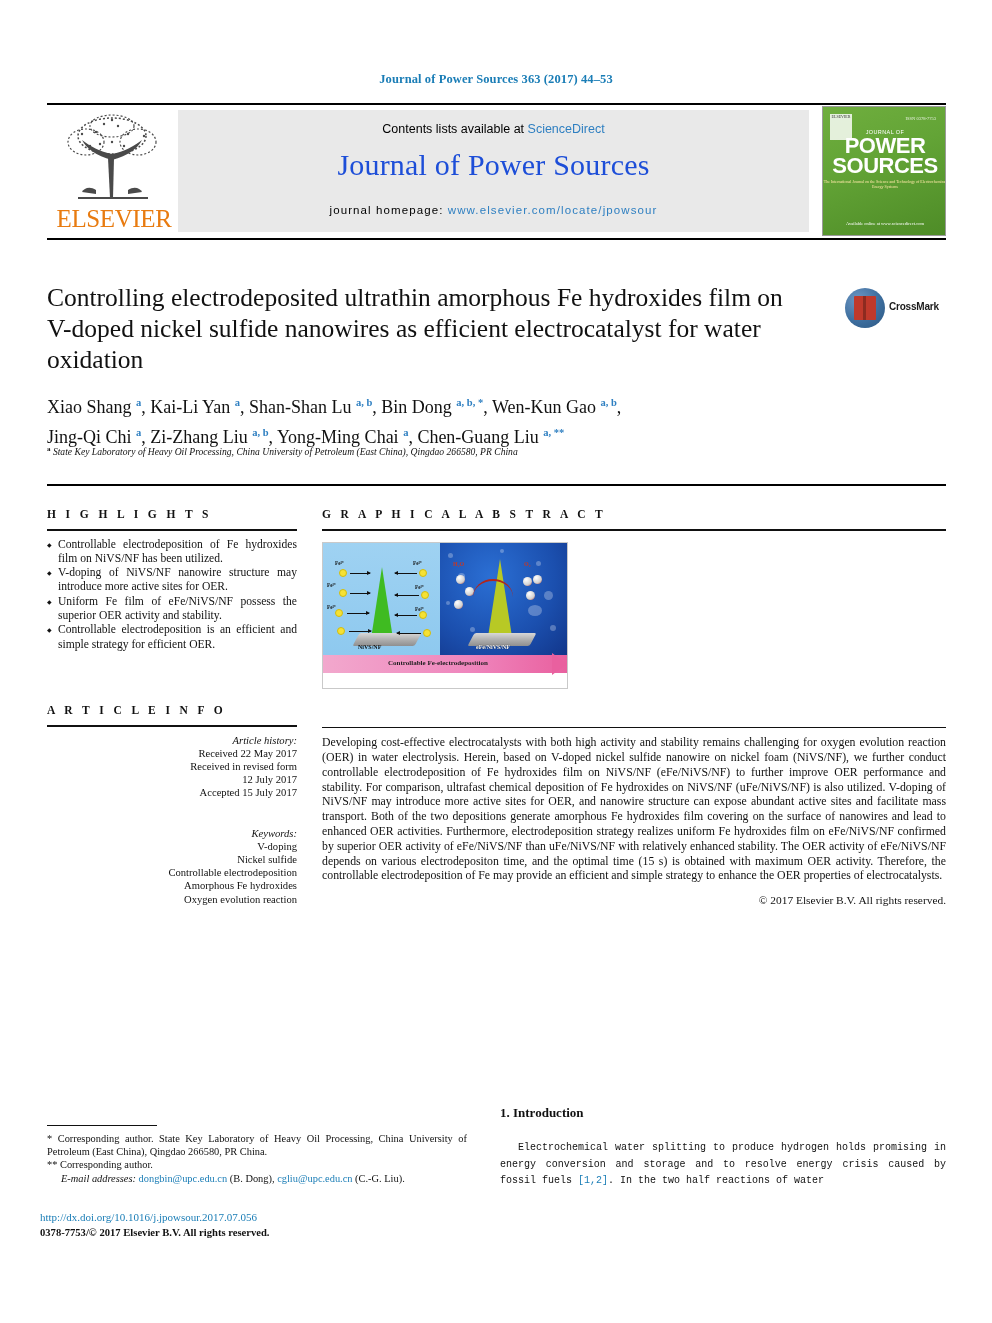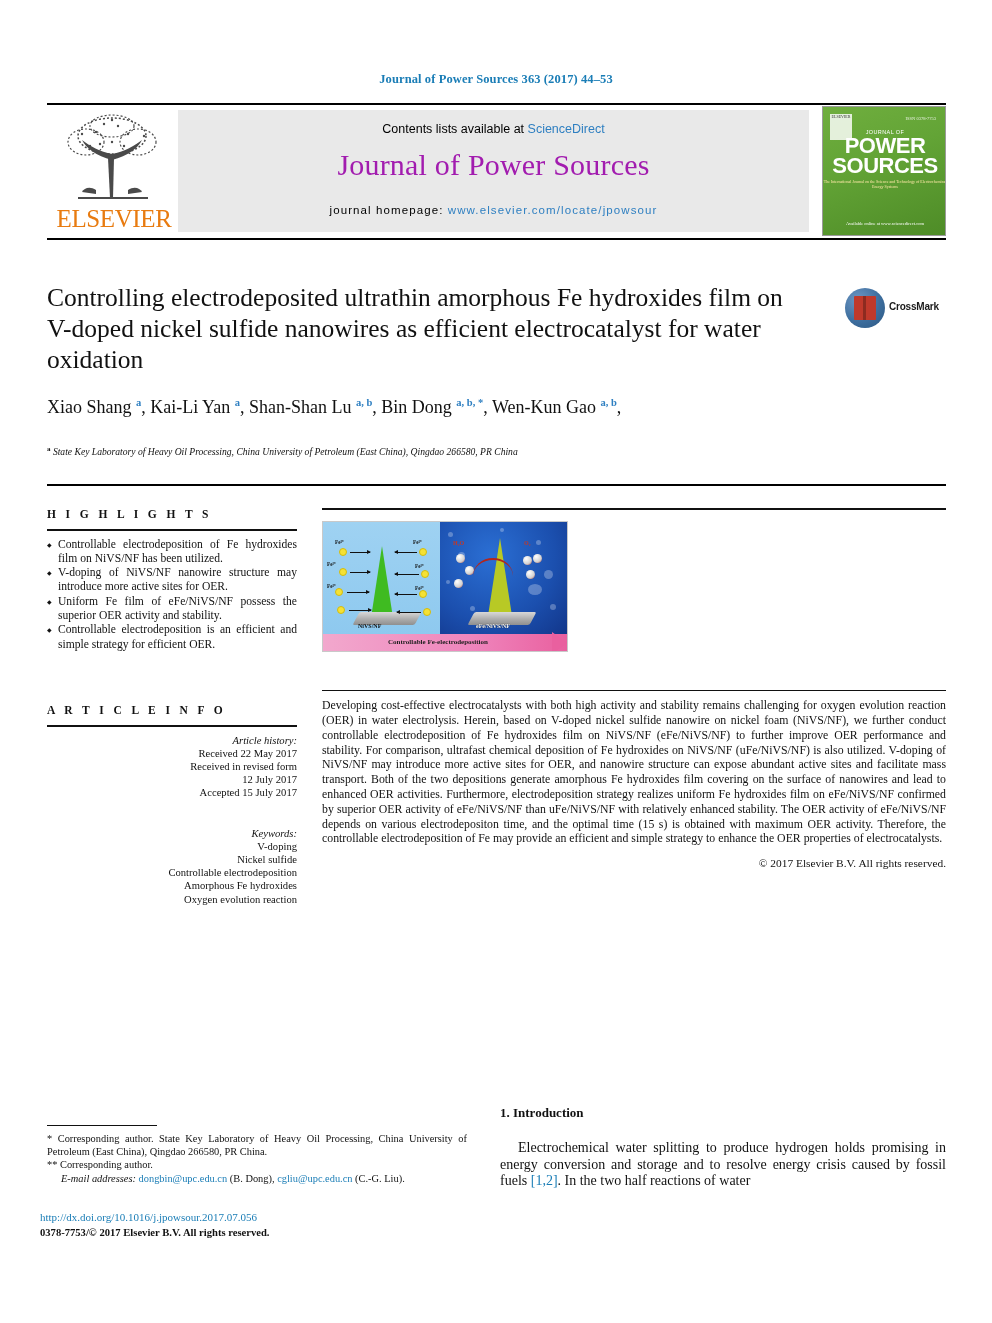--- a/index.html
+++ b/index.html
@@ -98,21 +98,21 @@
     color: #2e7fc1;
   }
   .journal-title {
     position: absolute;
     top: 38px;
     left: 0;
     width: 631px;
     text-align: center;
     font-family: "Liberation Serif", serif;
     font-size: 30px;
-    color: #a21caf;
+    color: #1d4ed8;
     letter-spacing: 0.2px;
   }
   .homepage-line {
     position: absolute;
     top: 94px;
     left: 0;
     width: 631px;
     text-align: center;
     font-family: "Liberation Sans", sans-serif;
     font-size: 11.5px;
@@ -350,21 +350,21 @@
     position: absolute;
     left: 0;
     top: 0px;
     font-size: 6px;
     color: #111;
   }
 
   .graphical-figure {
     position: relative;
     width: 246px;
-    height: 131px;
+    height: 147px;
     margin-top: 11px;
     border: 1px solid #c9c9c9;
     box-sizing: border-box;
     overflow: hidden;
     background: #fff;
   }
   .ga-left {
     position: absolute;
     left: 0; top: 0;
     width: 48%;
@@ -576,22 +576,22 @@
     font-family: "Liberation Serif", serif;
     font-weight: bold;
     font-size: 13px;
     color: #111;
   }
   .intro-para {
     position: absolute;
     left: 500px;
     top: 1140px;
     width: 446px;
-    font-family: Liberation Serif, serif;
-    font-size: 14px;
+    font-family: Liberation Mono, monospace;
+    font-size: 10px;
     line-height: 16.5px;
     text-align: justify;
     color: #111;
     text-indent: 18px;
   }
 </style>
 </head>
 <body>
 
 <div class="page">
@@ -663,20 +663,21 @@
 
   <div class="crossmark">
     <div class="cm-circle">
       <div class="cm-book"></div>
     </div>
     <div class="cm-label">CrossMark</div>
   </div>
 
   <div class="authors">
     <div>Xiao Shang <sup>a</sup>, Kai-Li Yan <sup>a</sup>, Shan-Shan Lu <sup>a, b</sup>, Bin Dong <sup>a, b, *</sup>, Wen-Kun Gao <sup>a, b</sup>,</div>
+    <div>Jing-Qi Chi <sup>a</sup>, Zi-Zhang Liu <sup>a, b</sup>, Yong-Ming Chai <sup>a</sup>, Chen-Guang Liu <sup>a, **</sup></div>
   </div>
   <div class="affiliations">
     <div><sup>a</sup> State Key Laboratory of Heavy Oil Processing, China University of Petroleum (East China), Qingdao 266580, PR China</div>
   </div>
 
   <div class="rule-under-authors"></div>
 
   <div class="col-left">
     <div class="section-head">H I G H L I G H T S</div>
     <div class="hr-thin"></div>
@@ -702,20 +703,21 @@
       <div class="ital">Keywords:</div>
       <div>V-doping</div>
       <div>Nickel sulfide</div>
       <div>Controllable electrodeposition</div>
       <div>Amorphous Fe hydroxides</div>
       <div>Oxygen evolution reaction</div>
     </div>
   </div>
 
   <div class="col-right">
+    <div class="section-head">G R A P H I C A L   A B S T R A C T</div>
     <div class="hr-thin"></div>
 
     <div class="graphical-figure">
       <div class="ga-left"></div>
       <div class="ga-right">
         <div class="ga-bubble" style="left:8px;top:10px;width:5px;height:5px;"></div>
         <div class="ga-bubble" style="left:18px;top:30px;width:7px;height:7px;"></div>
         <div class="ga-bubble" style="left:6px;top:58px;width:4px;height:4px;"></div>
         <div class="ga-bubble" style="left:96px;top:18px;width:5px;height:5px;"></div>
         <div class="ga-bubble" style="left:104px;top:48px;width:9px;height:9px;"></div>

